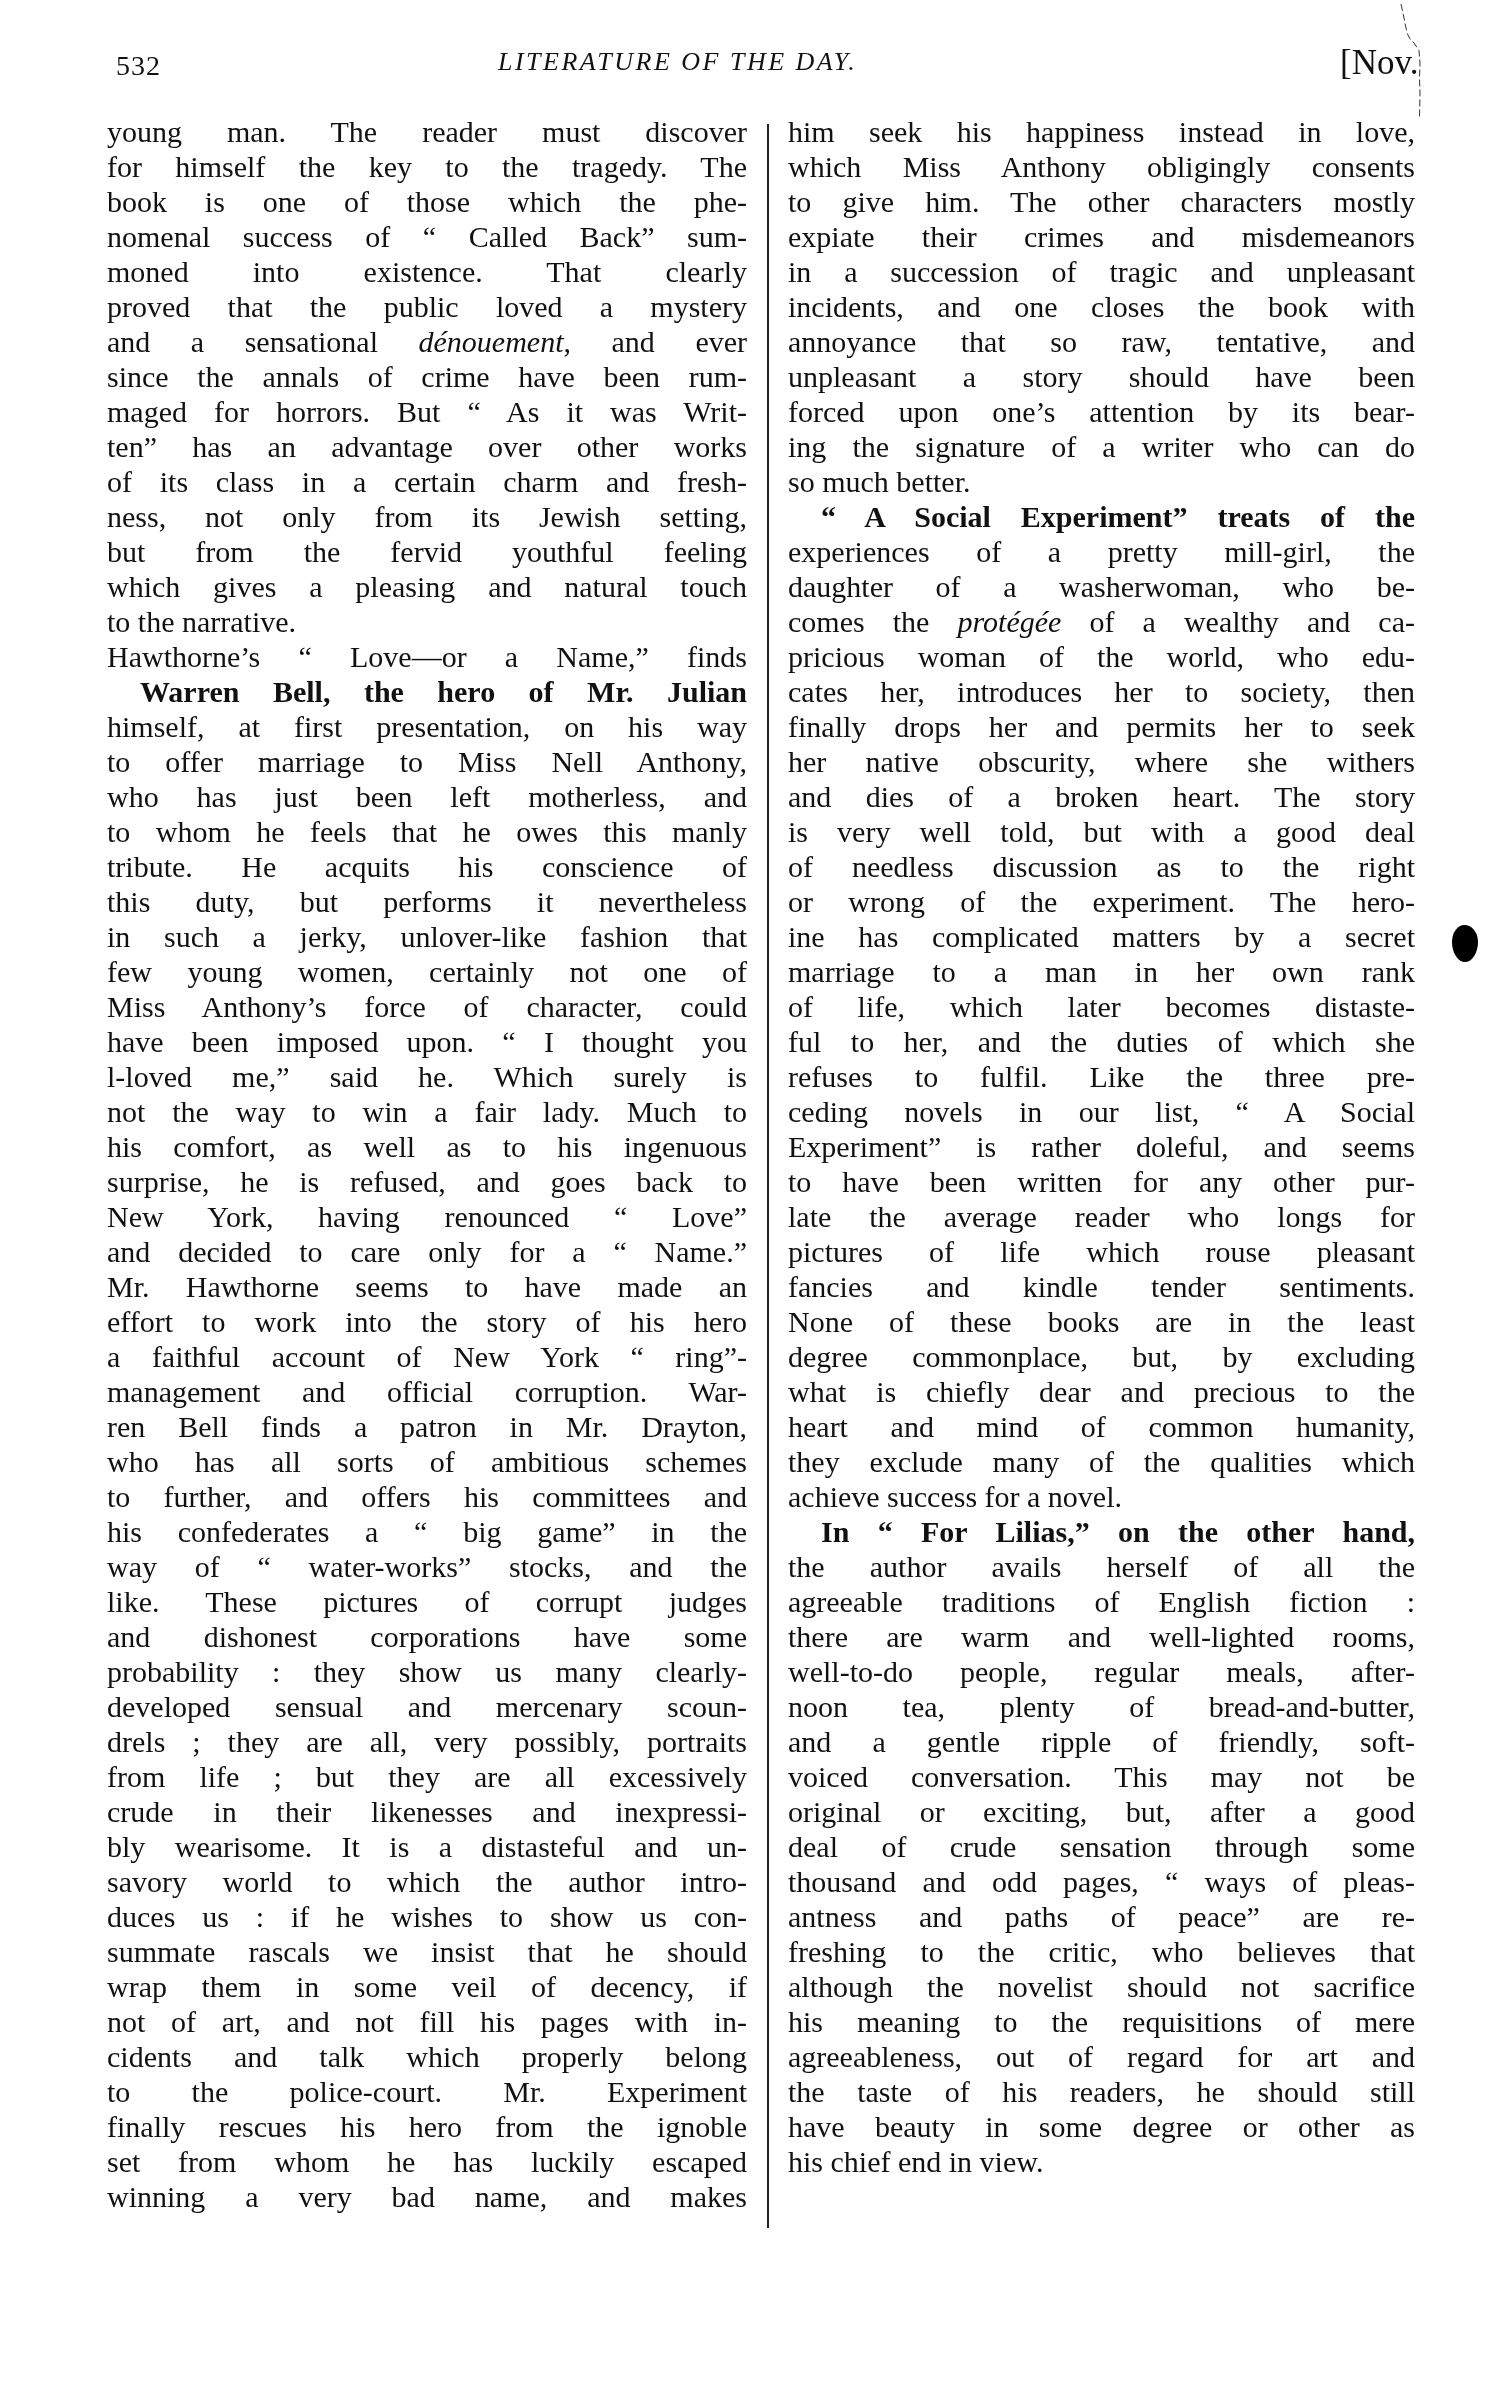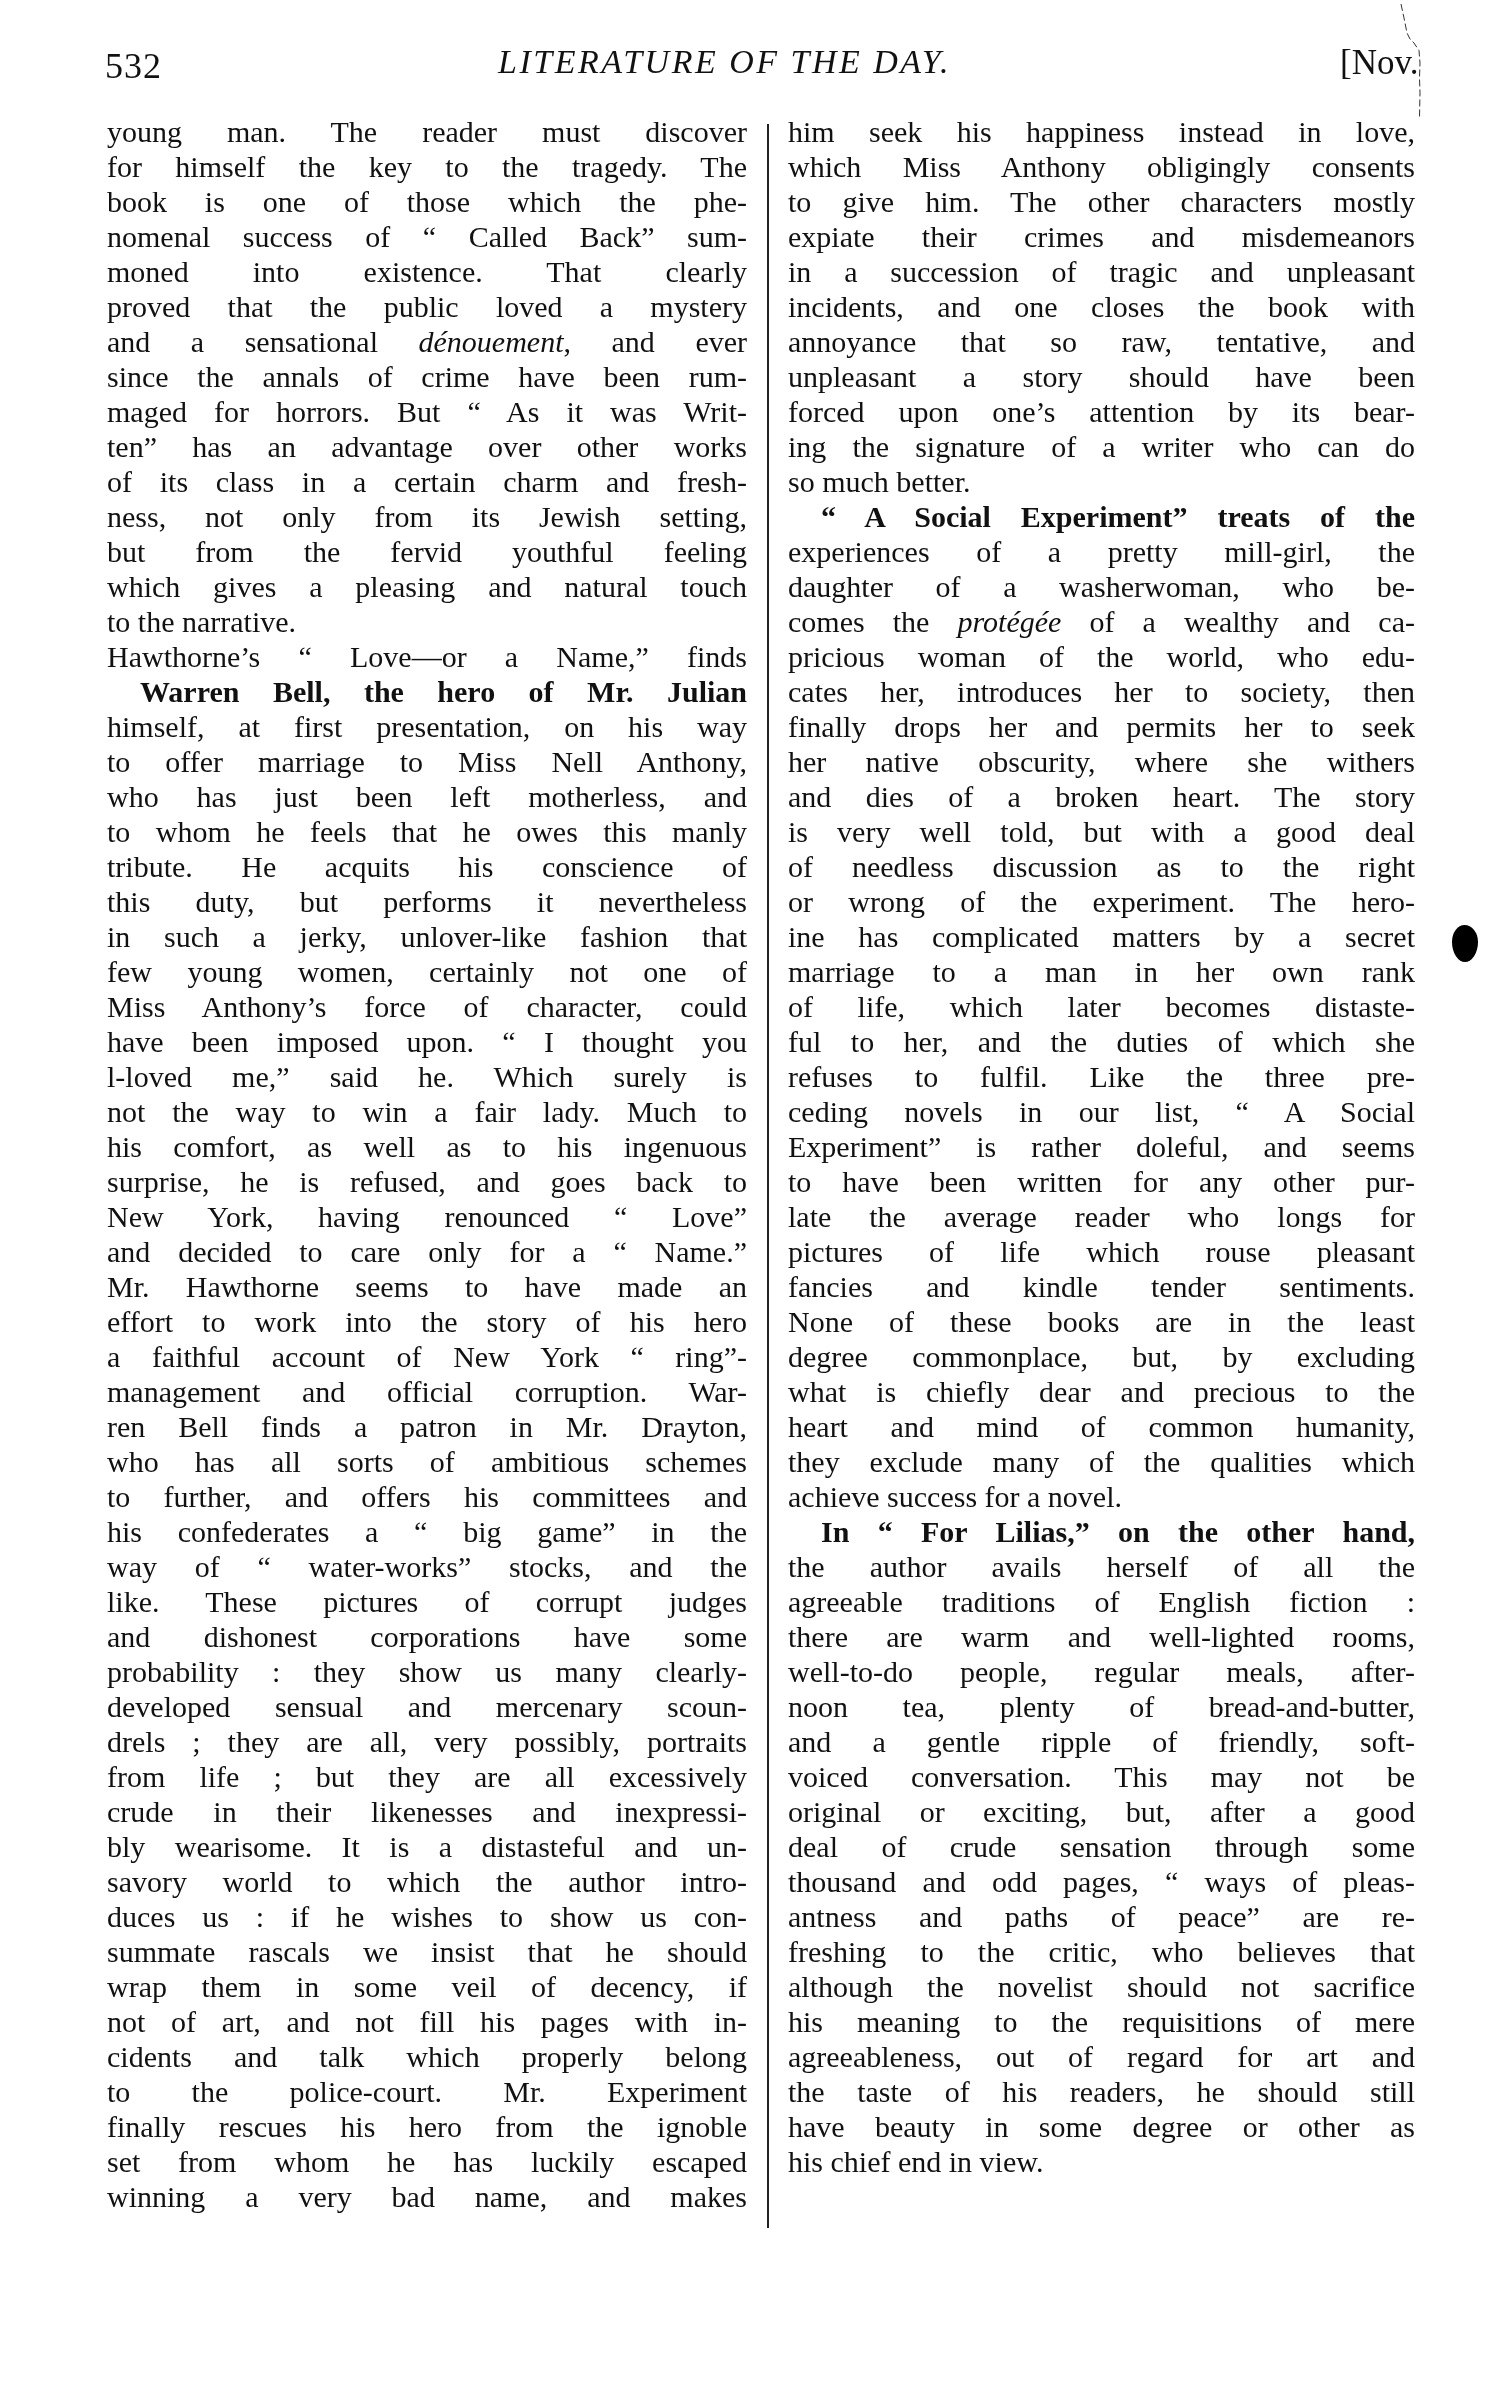--- a/index.html
+++ b/index.html
@@ -23,32 +23,32 @@
   }
   
   .running-header {
     position: absolute;
     left: 0; top: 0;
     width: 1512px;
     height: 100px;
   }
   .page-number {
     position: absolute;
-    left: 105px;
+    left: 116px;
     top: 46px;
-    font-size: 36px;
+    font-size: 28px;
     line-height: 40px;
     letter-spacing: 1px;
   }
   .running-title {
     position: absolute;
     left: 498px;
     top: 43px;
     width: 553px;
-    font-size: 34px;
+    font-size: 26px;
     line-height: 38px;
     font-style: italic;
     letter-spacing: 2.5px;
     white-space: nowrap;
   }
   .running-date {
     position: absolute;
     left: 1340px;
     top: 43px;
     font-size: 35px;

